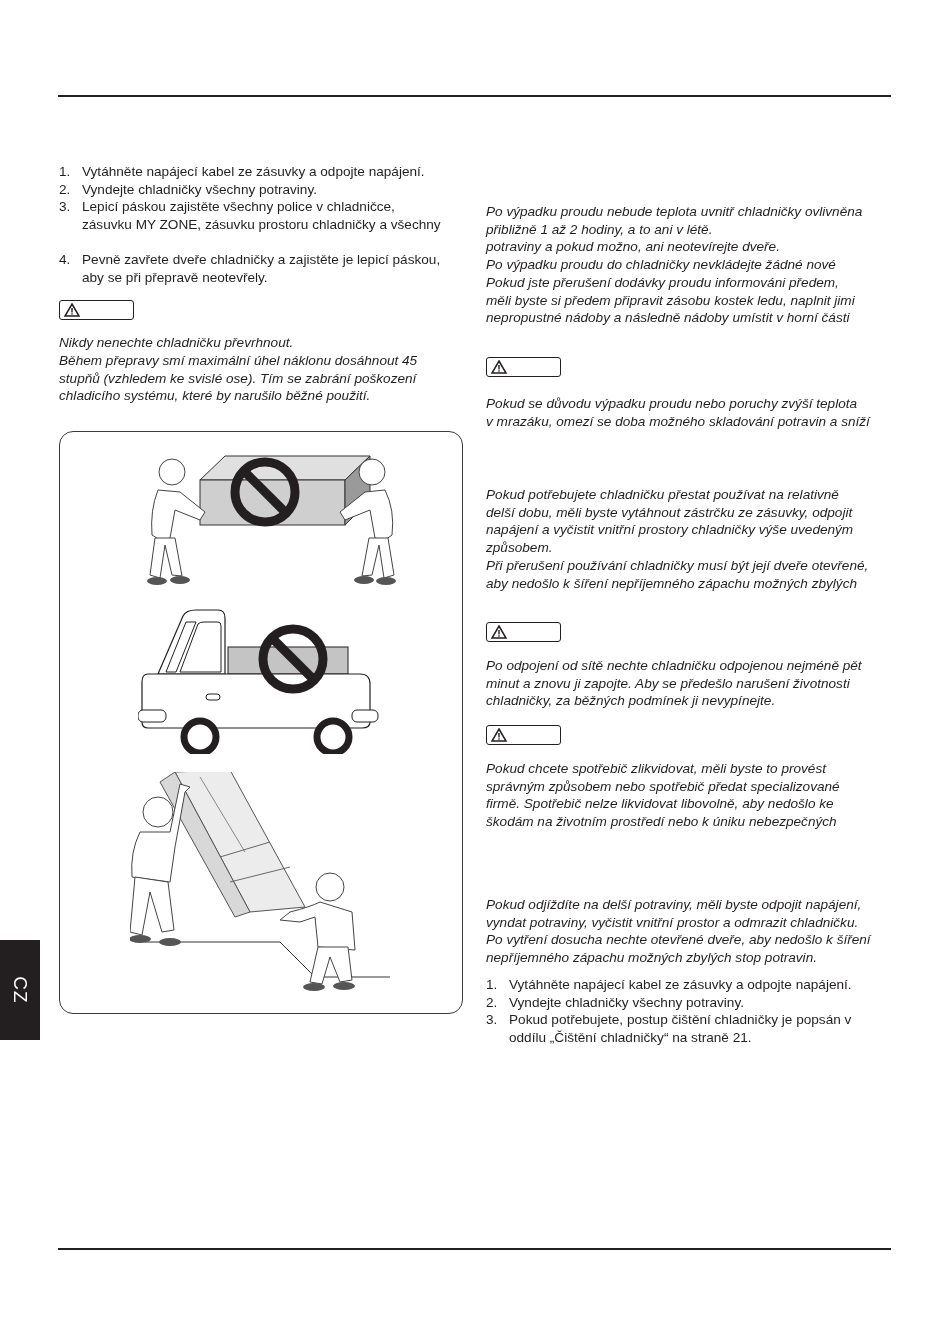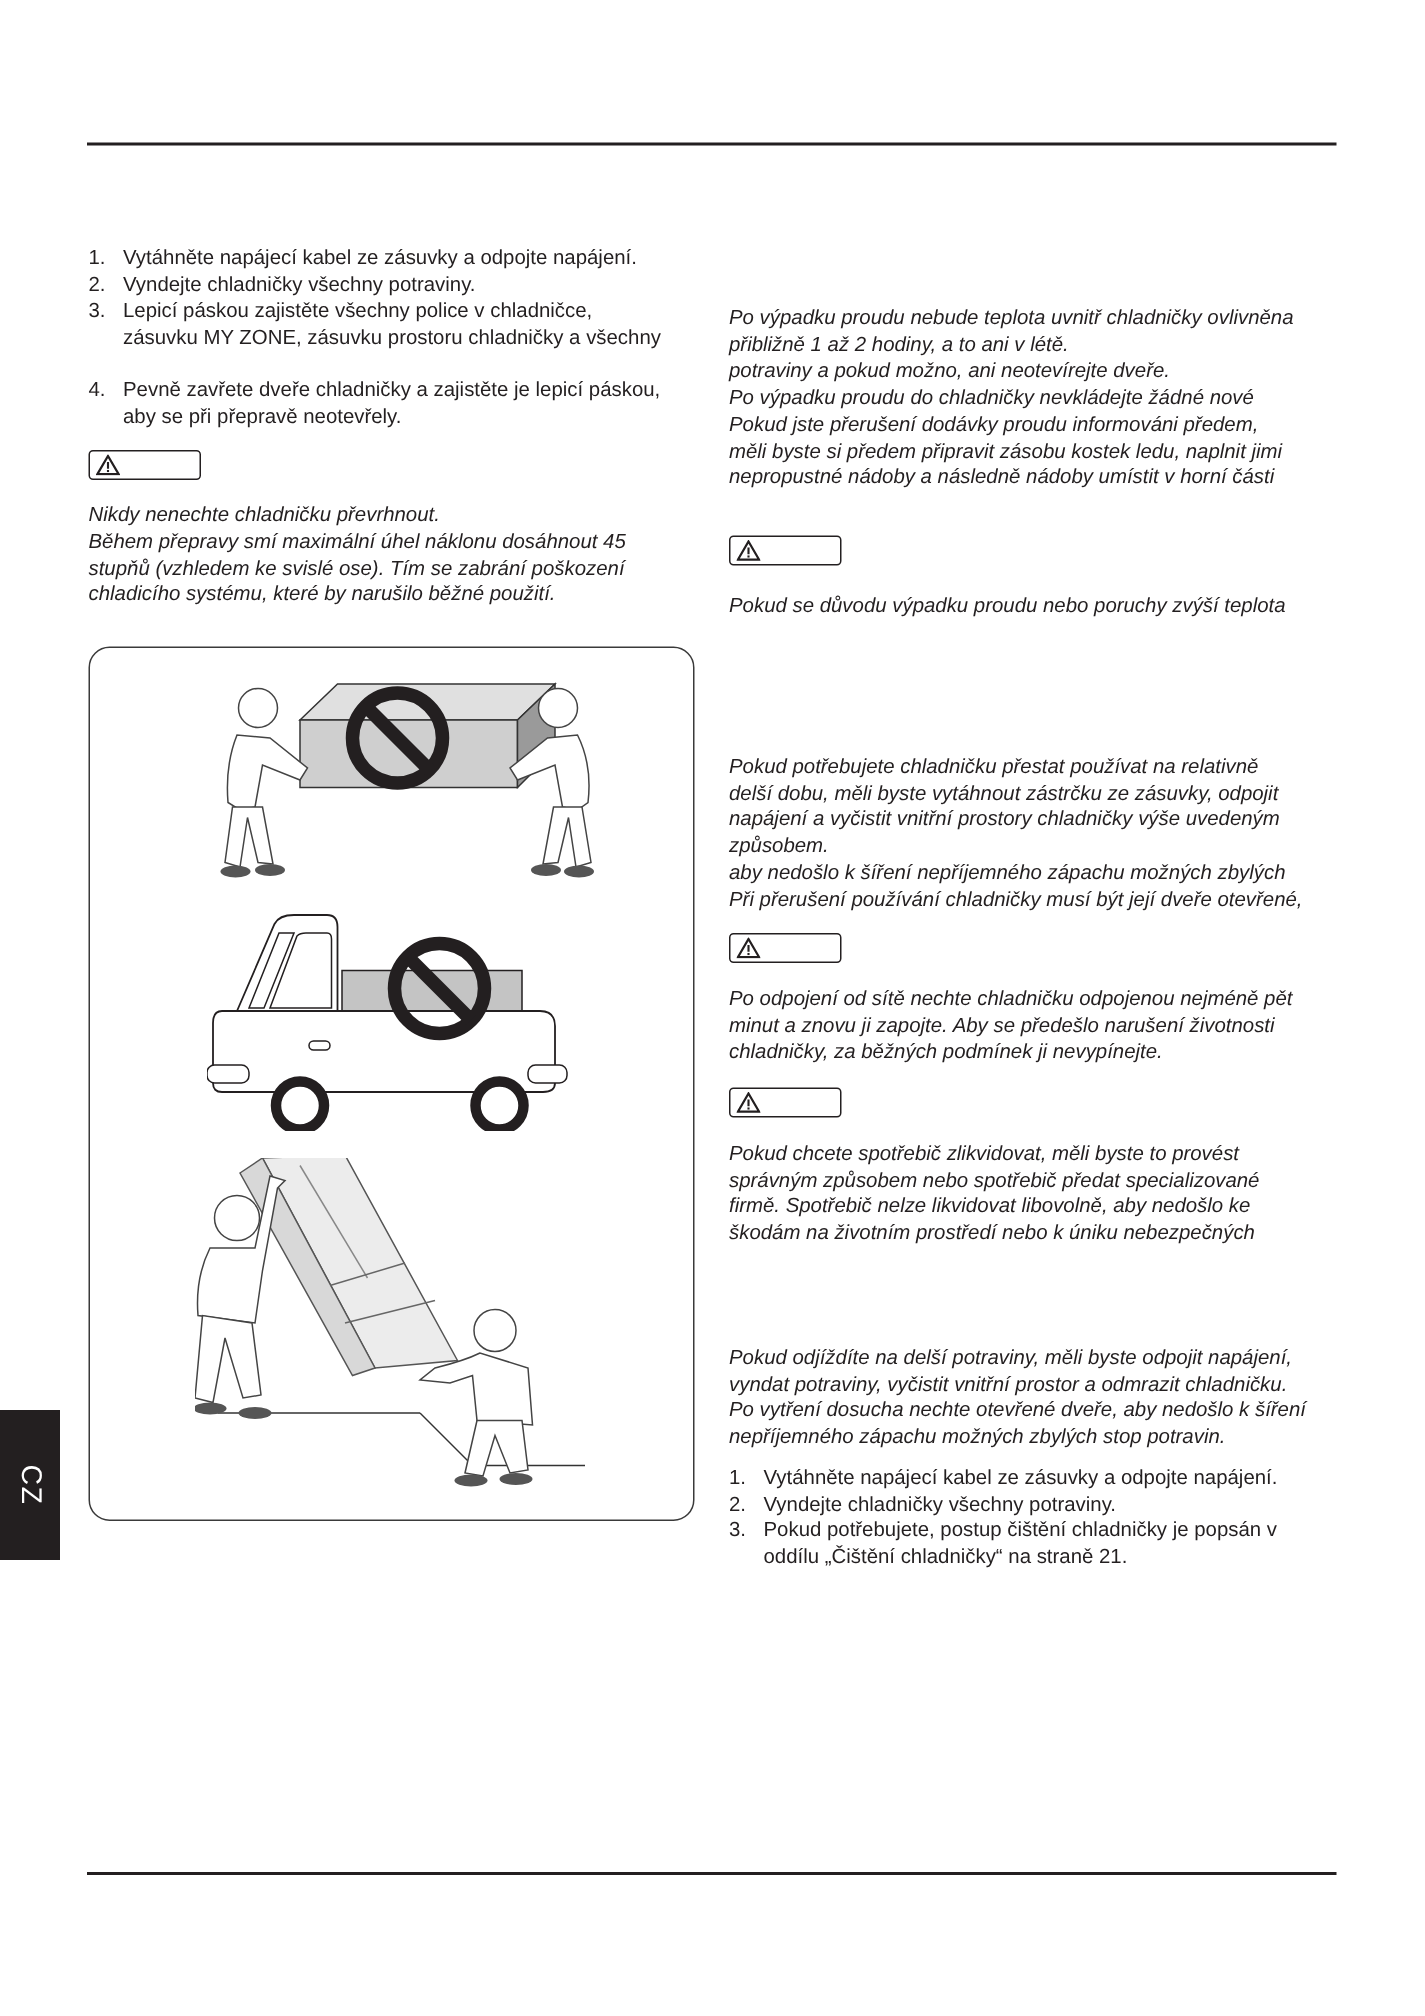--- a/index.html
+++ b/index.html
@@ -144,30 +144,31 @@
 <div class="col right" style="top:357px">
   <div class="warnbox">
     <svg width="16" height="14" viewBox="0 0 16 14">
         <path d="M8 1 L15 13 L1 13 Z" fill="none" stroke="#231f20" stroke-width="1.5"></path>
         <rect x="7.3" y="5" width="1.4" height="4.5" fill="#231f20"></rect>
         <rect x="7.3" y="10.3" width="1.4" height="1.4" fill="#231f20"></rect>
       </svg>
   </div>
   <div style="margin-top:18px">
     <p>Pokud se    důvodu výpadku proudu nebo poruchy zvýší teplota</p>
-  </div>
-</div>
-
-<div class="col right" style="top:502px">
+    <p>v mrazáku, omezí se doba možného skladování potravin a sníží</p>
+  </div>
+</div>
+
+<div class="col right" style="top:486px">
   <p>Pokud potřebujete chladničku přestat používat na relativně</p>
   <p>delší dobu, měli byste vytáhnout zástrčku ze zásuvky, odpojit</p>
   <p>napájení a vyčistit vnitřní prostory chladničky výše uvedeným</p>
   <p>způsobem.</p>
+  <p>Při přerušení používání chladničky musí být její dveře otevřené,</p>
   <p>aby nedošlo k šíření nepříjemného zápachu    možných zbylých</p>
-  <p>Při přerušení používání chladničky musí být její dveře otevřené,</p>
 </div>
 
 <div class="col right" style="top:622px">
   <div class="warnbox">
     <svg width="16" height="14" viewBox="0 0 16 14">
         <path d="M8 1 L15 13 L1 13 Z" fill="none" stroke="#231f20" stroke-width="1.5"></path>
         <rect x="7.3" y="5" width="1.4" height="4.5" fill="#231f20"></rect>
         <rect x="7.3" y="10.3" width="1.4" height="1.4" fill="#231f20"></rect>
       </svg>
   </div>

